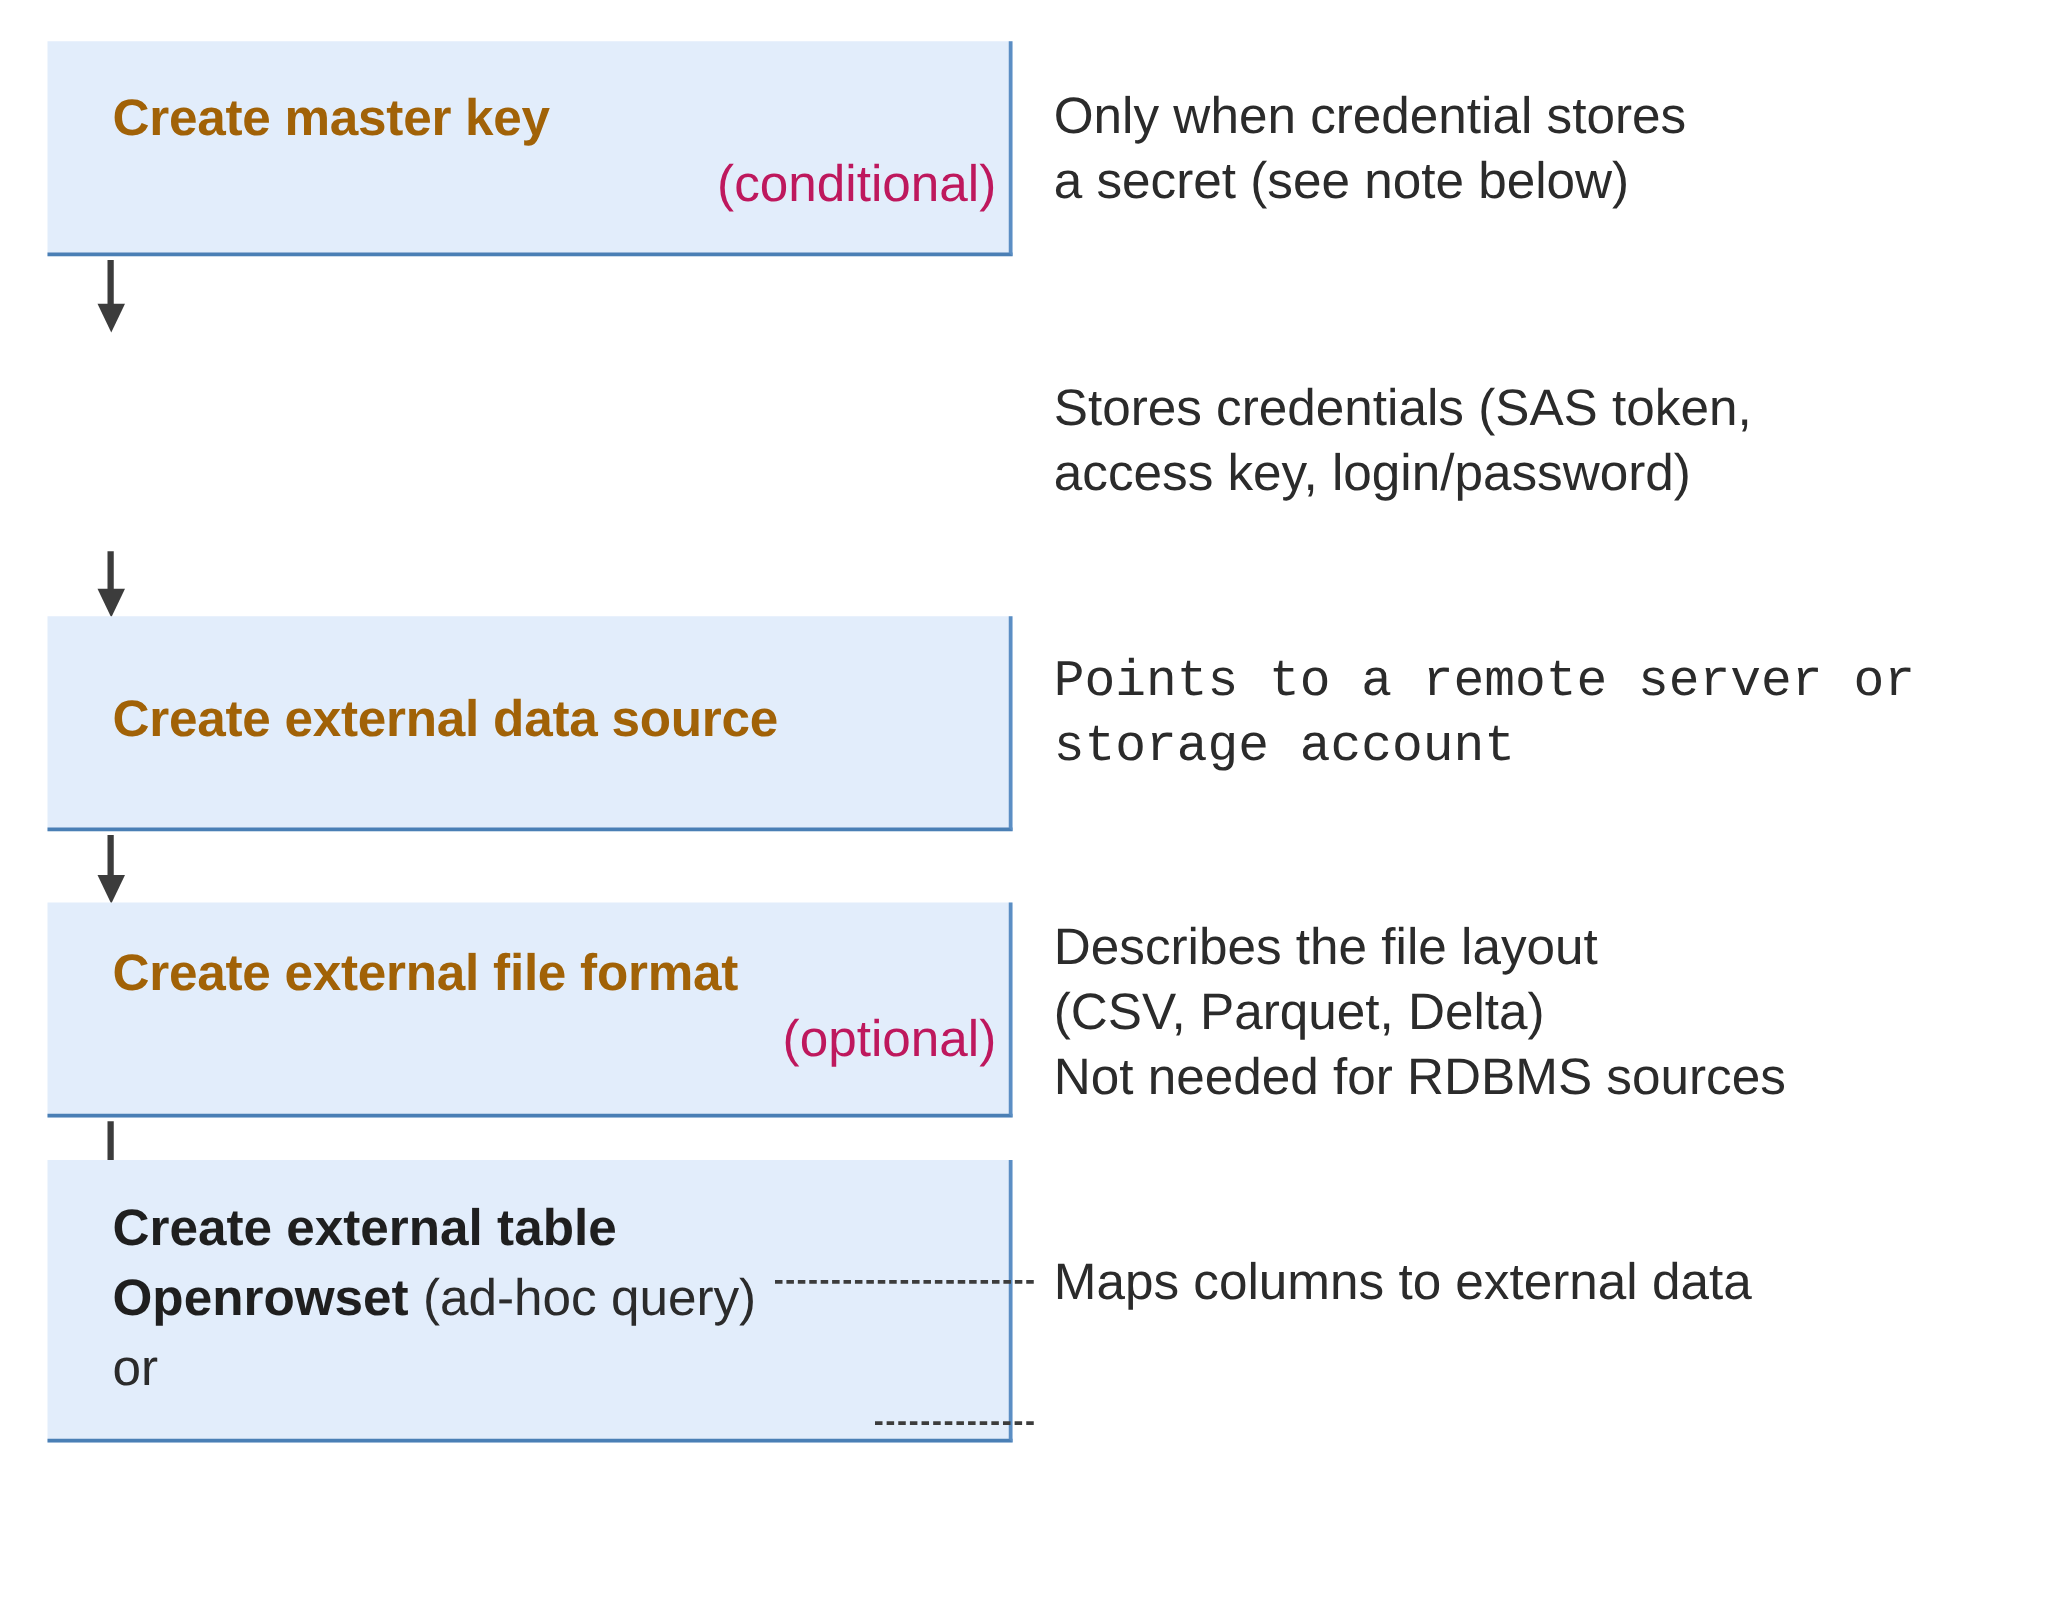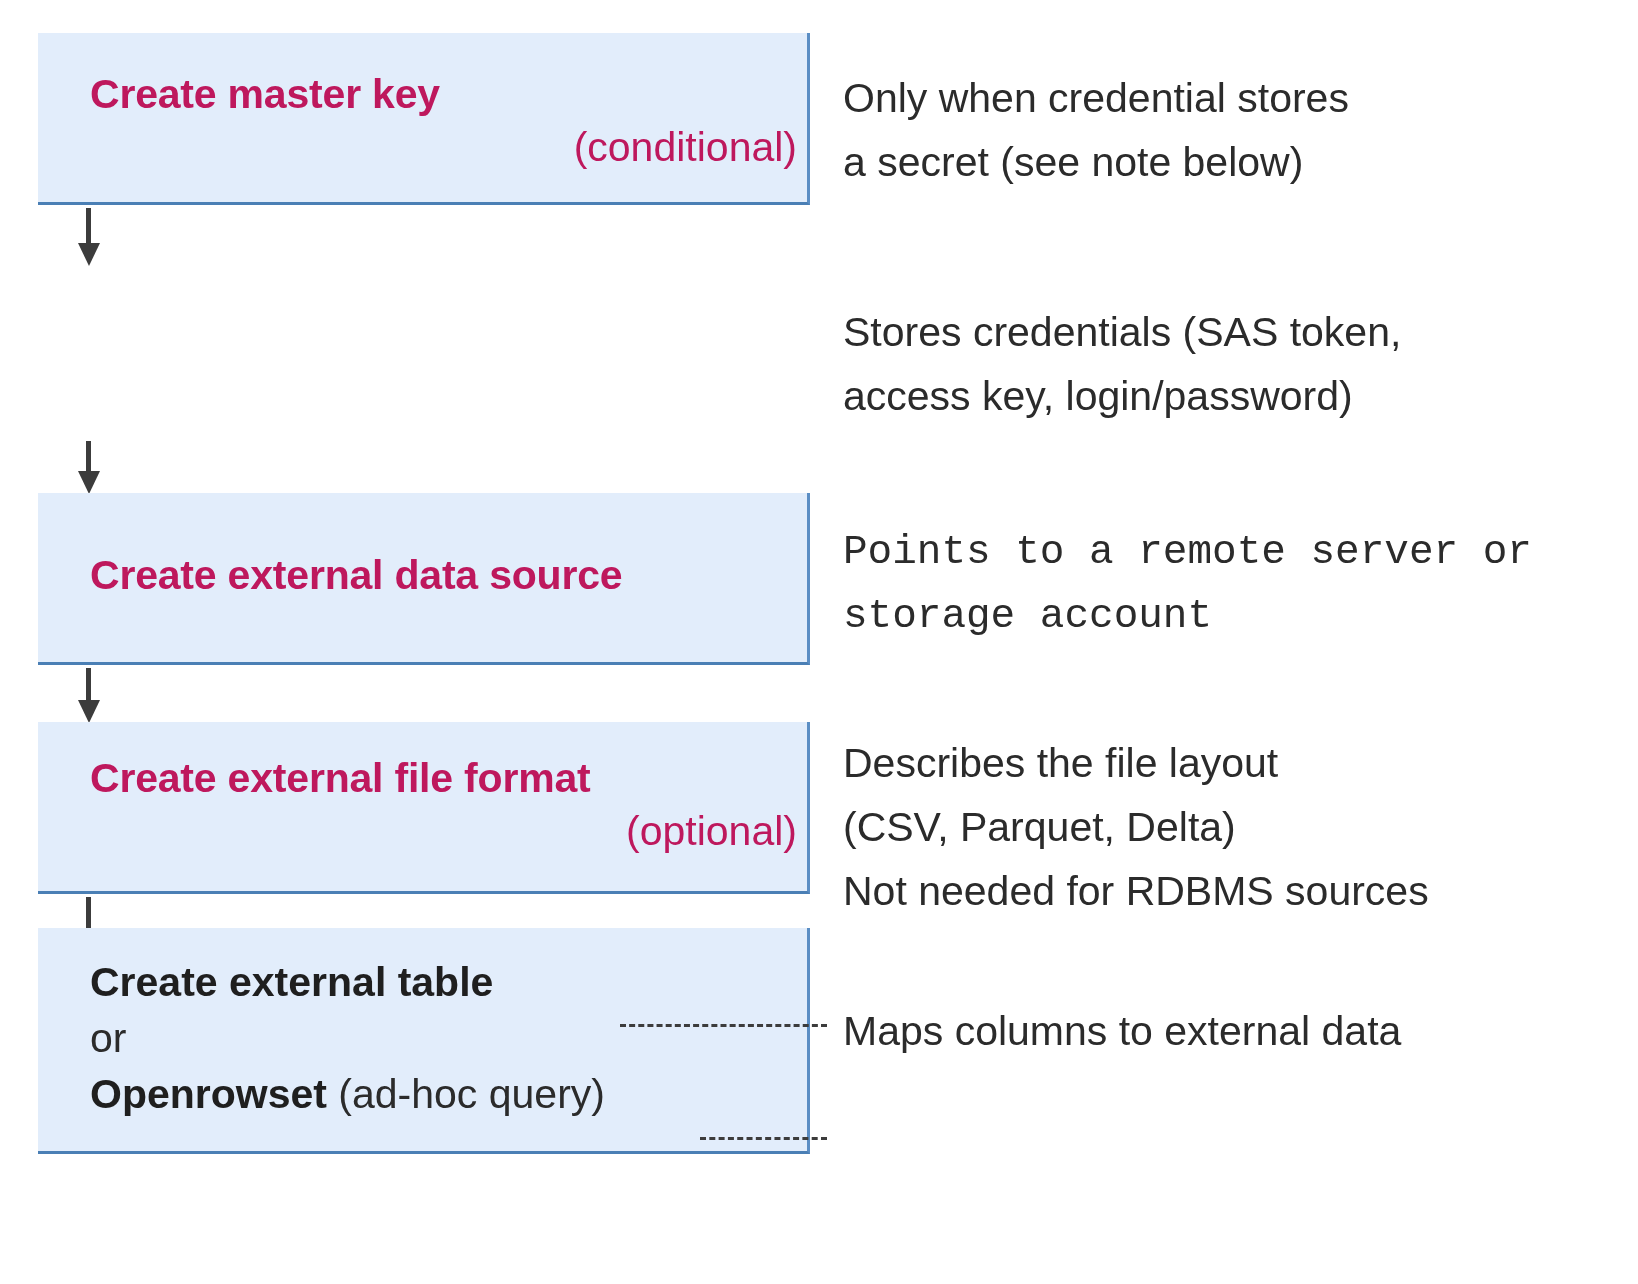--- a/index.html
+++ b/index.html
@@ -34,36 +34,36 @@
   .box-inner {
     position: absolute;
     left: 52px;
     right: 10px;
   }
   .box-title {
     font-weight: bold;
     font-size: 41px;
     line-height: 53px;
     letter-spacing: -0.2px;
-    color: #be185d;
+    color: #a16207;
   }
   .box-sub {
     font-weight: normal;
     font-size: 41px;
     line-height: 53px;
     color: #be185d;
     text-align: right;
   }
 
   
   .note {
     position: absolute;
     left: 843px;
     font-size: 41px;
-    line-height: 64px;
+    line-height: 52px;
     color: #2b2b2b;
     white-space: pre-line;
   }
 
   
   .arrow {
     position: absolute;
     left: 78px;
     width: 22px;
   }
@@ -152,24 +152,24 @@
     <div class="shaft" style="height:36px;"></div>
     <div class="head" style="top:34px;"></div>
   </div>
 
   <div class="box" style="top:928px; height:226px;">
     <div class="box-inner" style="top:26px;">
       <div class="row-line">
         <b>Create external table</b>
       </div>
       <div class="row-line">
-        <span>or</span>
+        <b>Openrowset</b><span> (ad-hoc query)</span>
       </div>
       <div class="row-line">
-        <b>Openrowset</b><span> (ad-hoc query)</span>
+        <span>or</span>
       </div>
     </div>
   </div>
 
   <div class="dash" style="left:620px; top:1024px; width:207px;"></div>
   <div class="dash" style="left:700px; top:1137px; width:127px;"></div>
 
   <div class="note" style="top:999px;">Maps columns to external data</div>
 
 </div>

